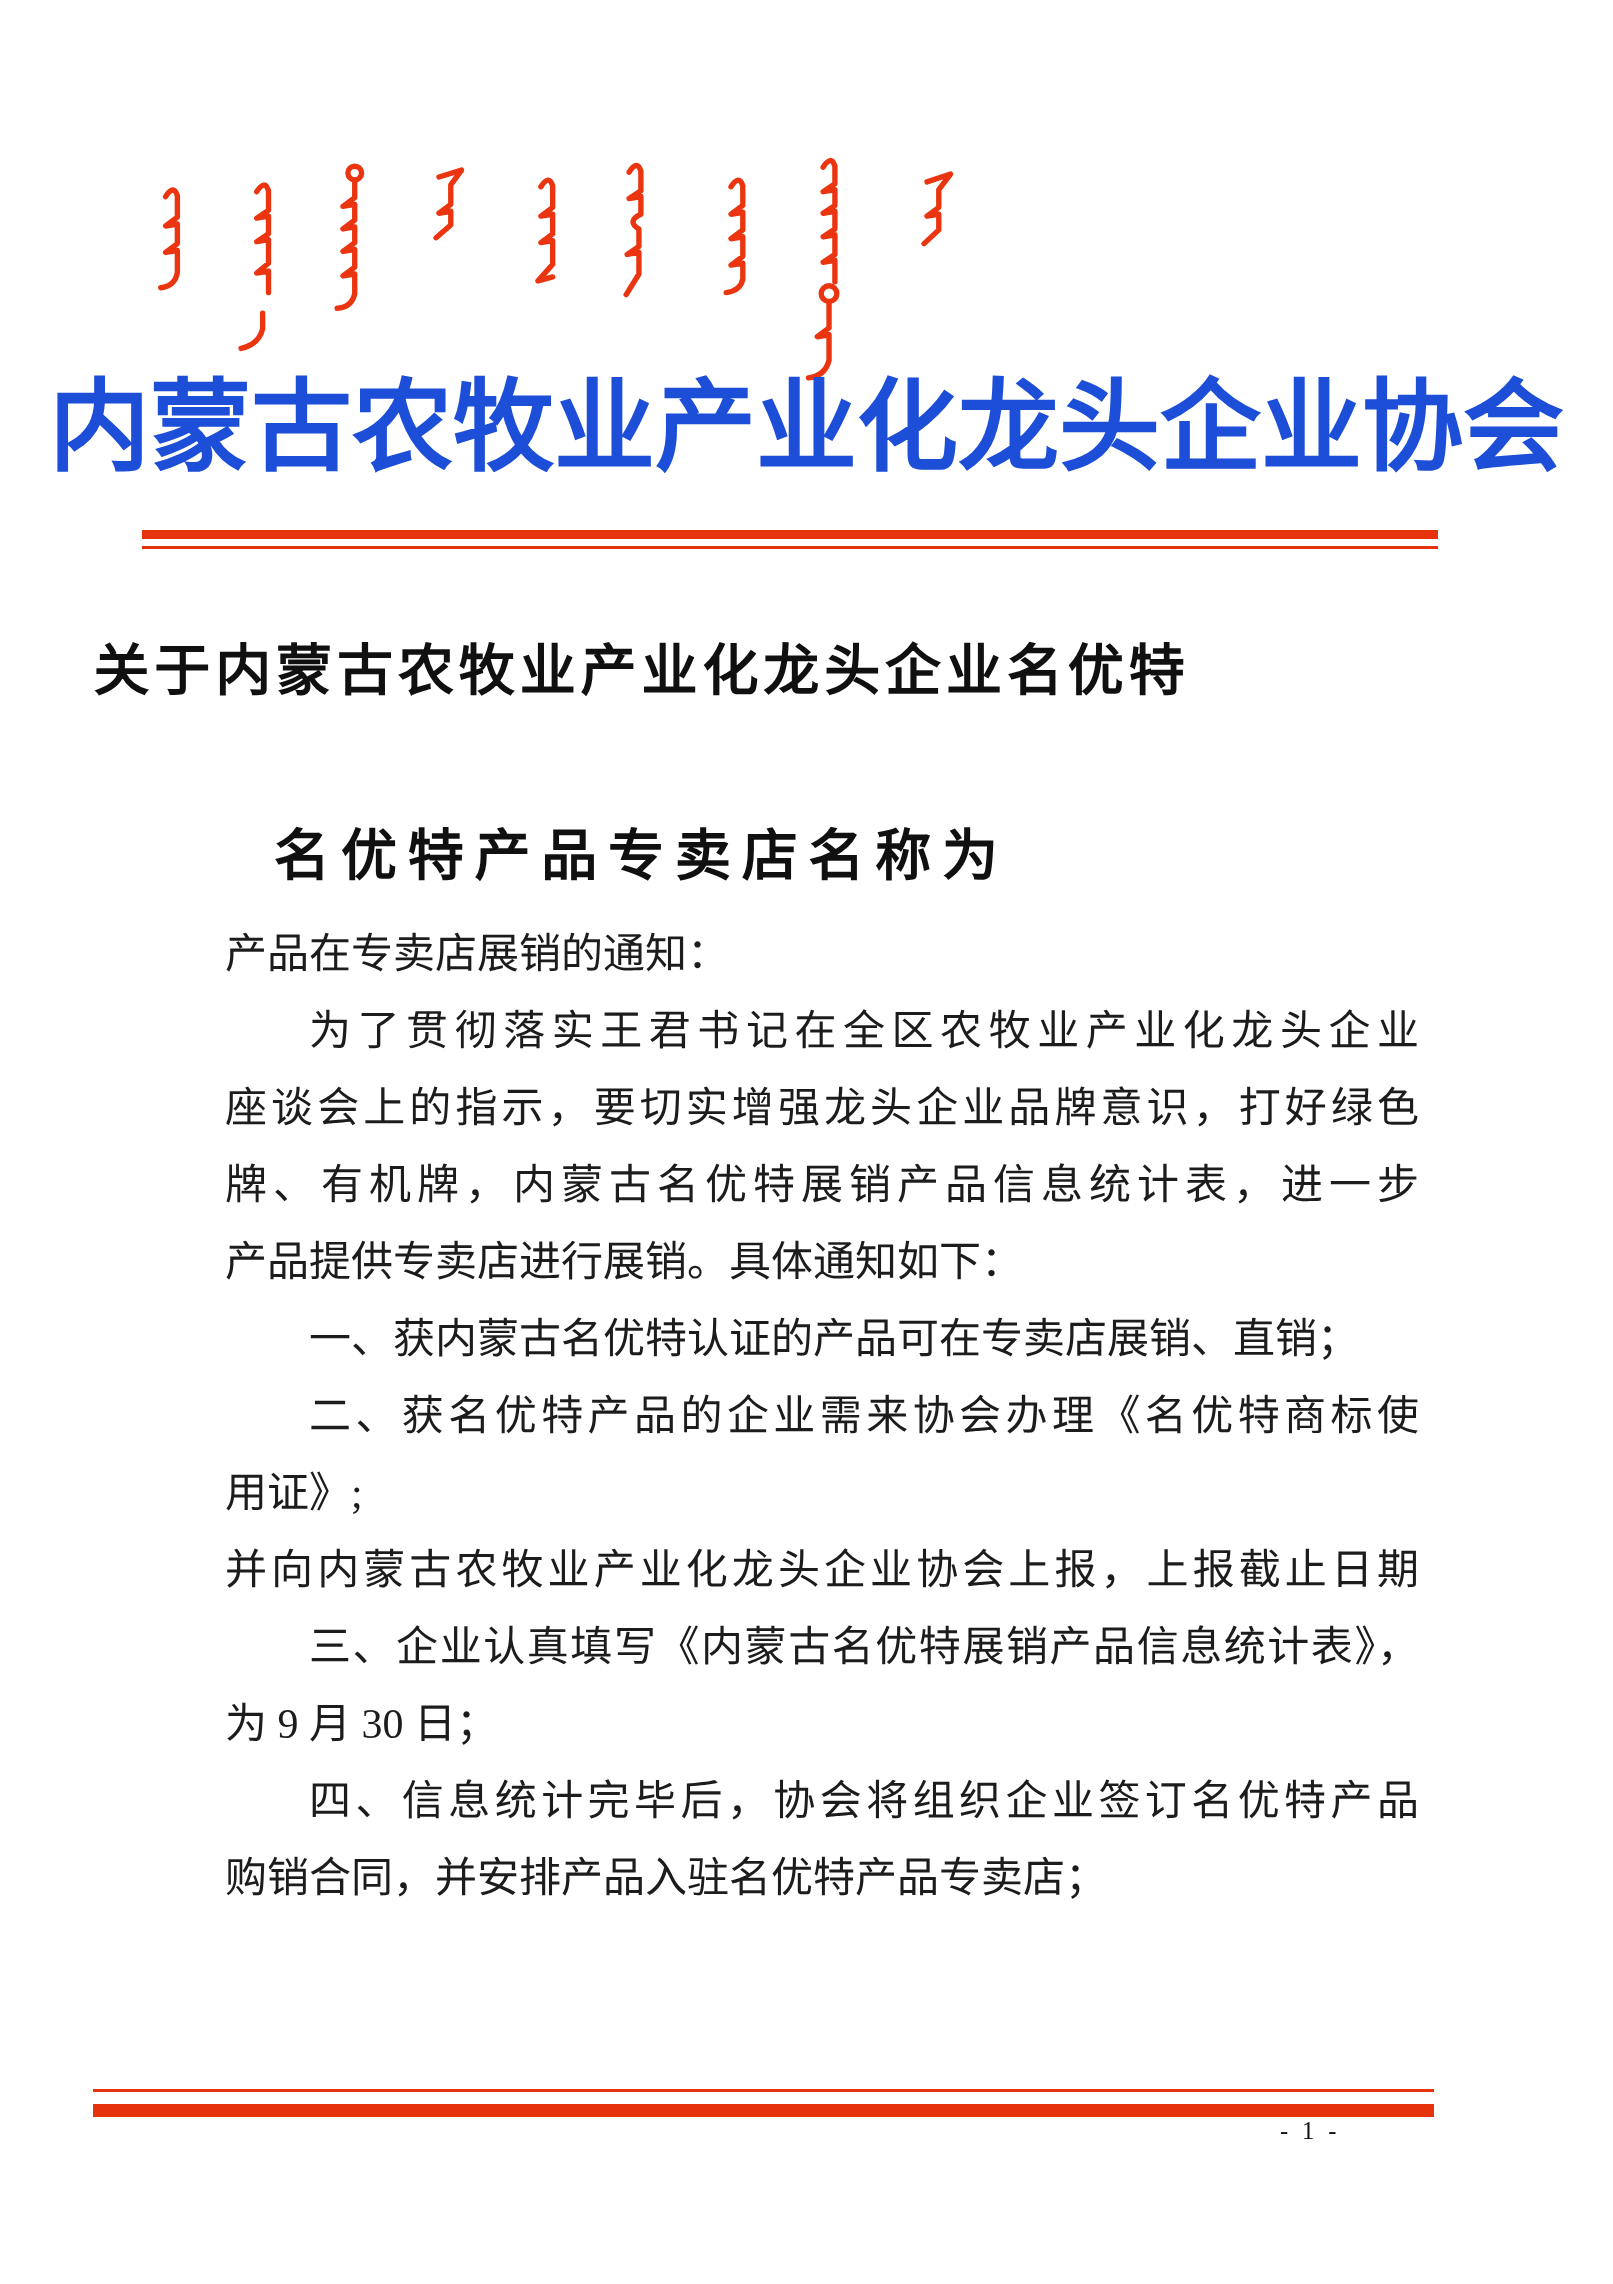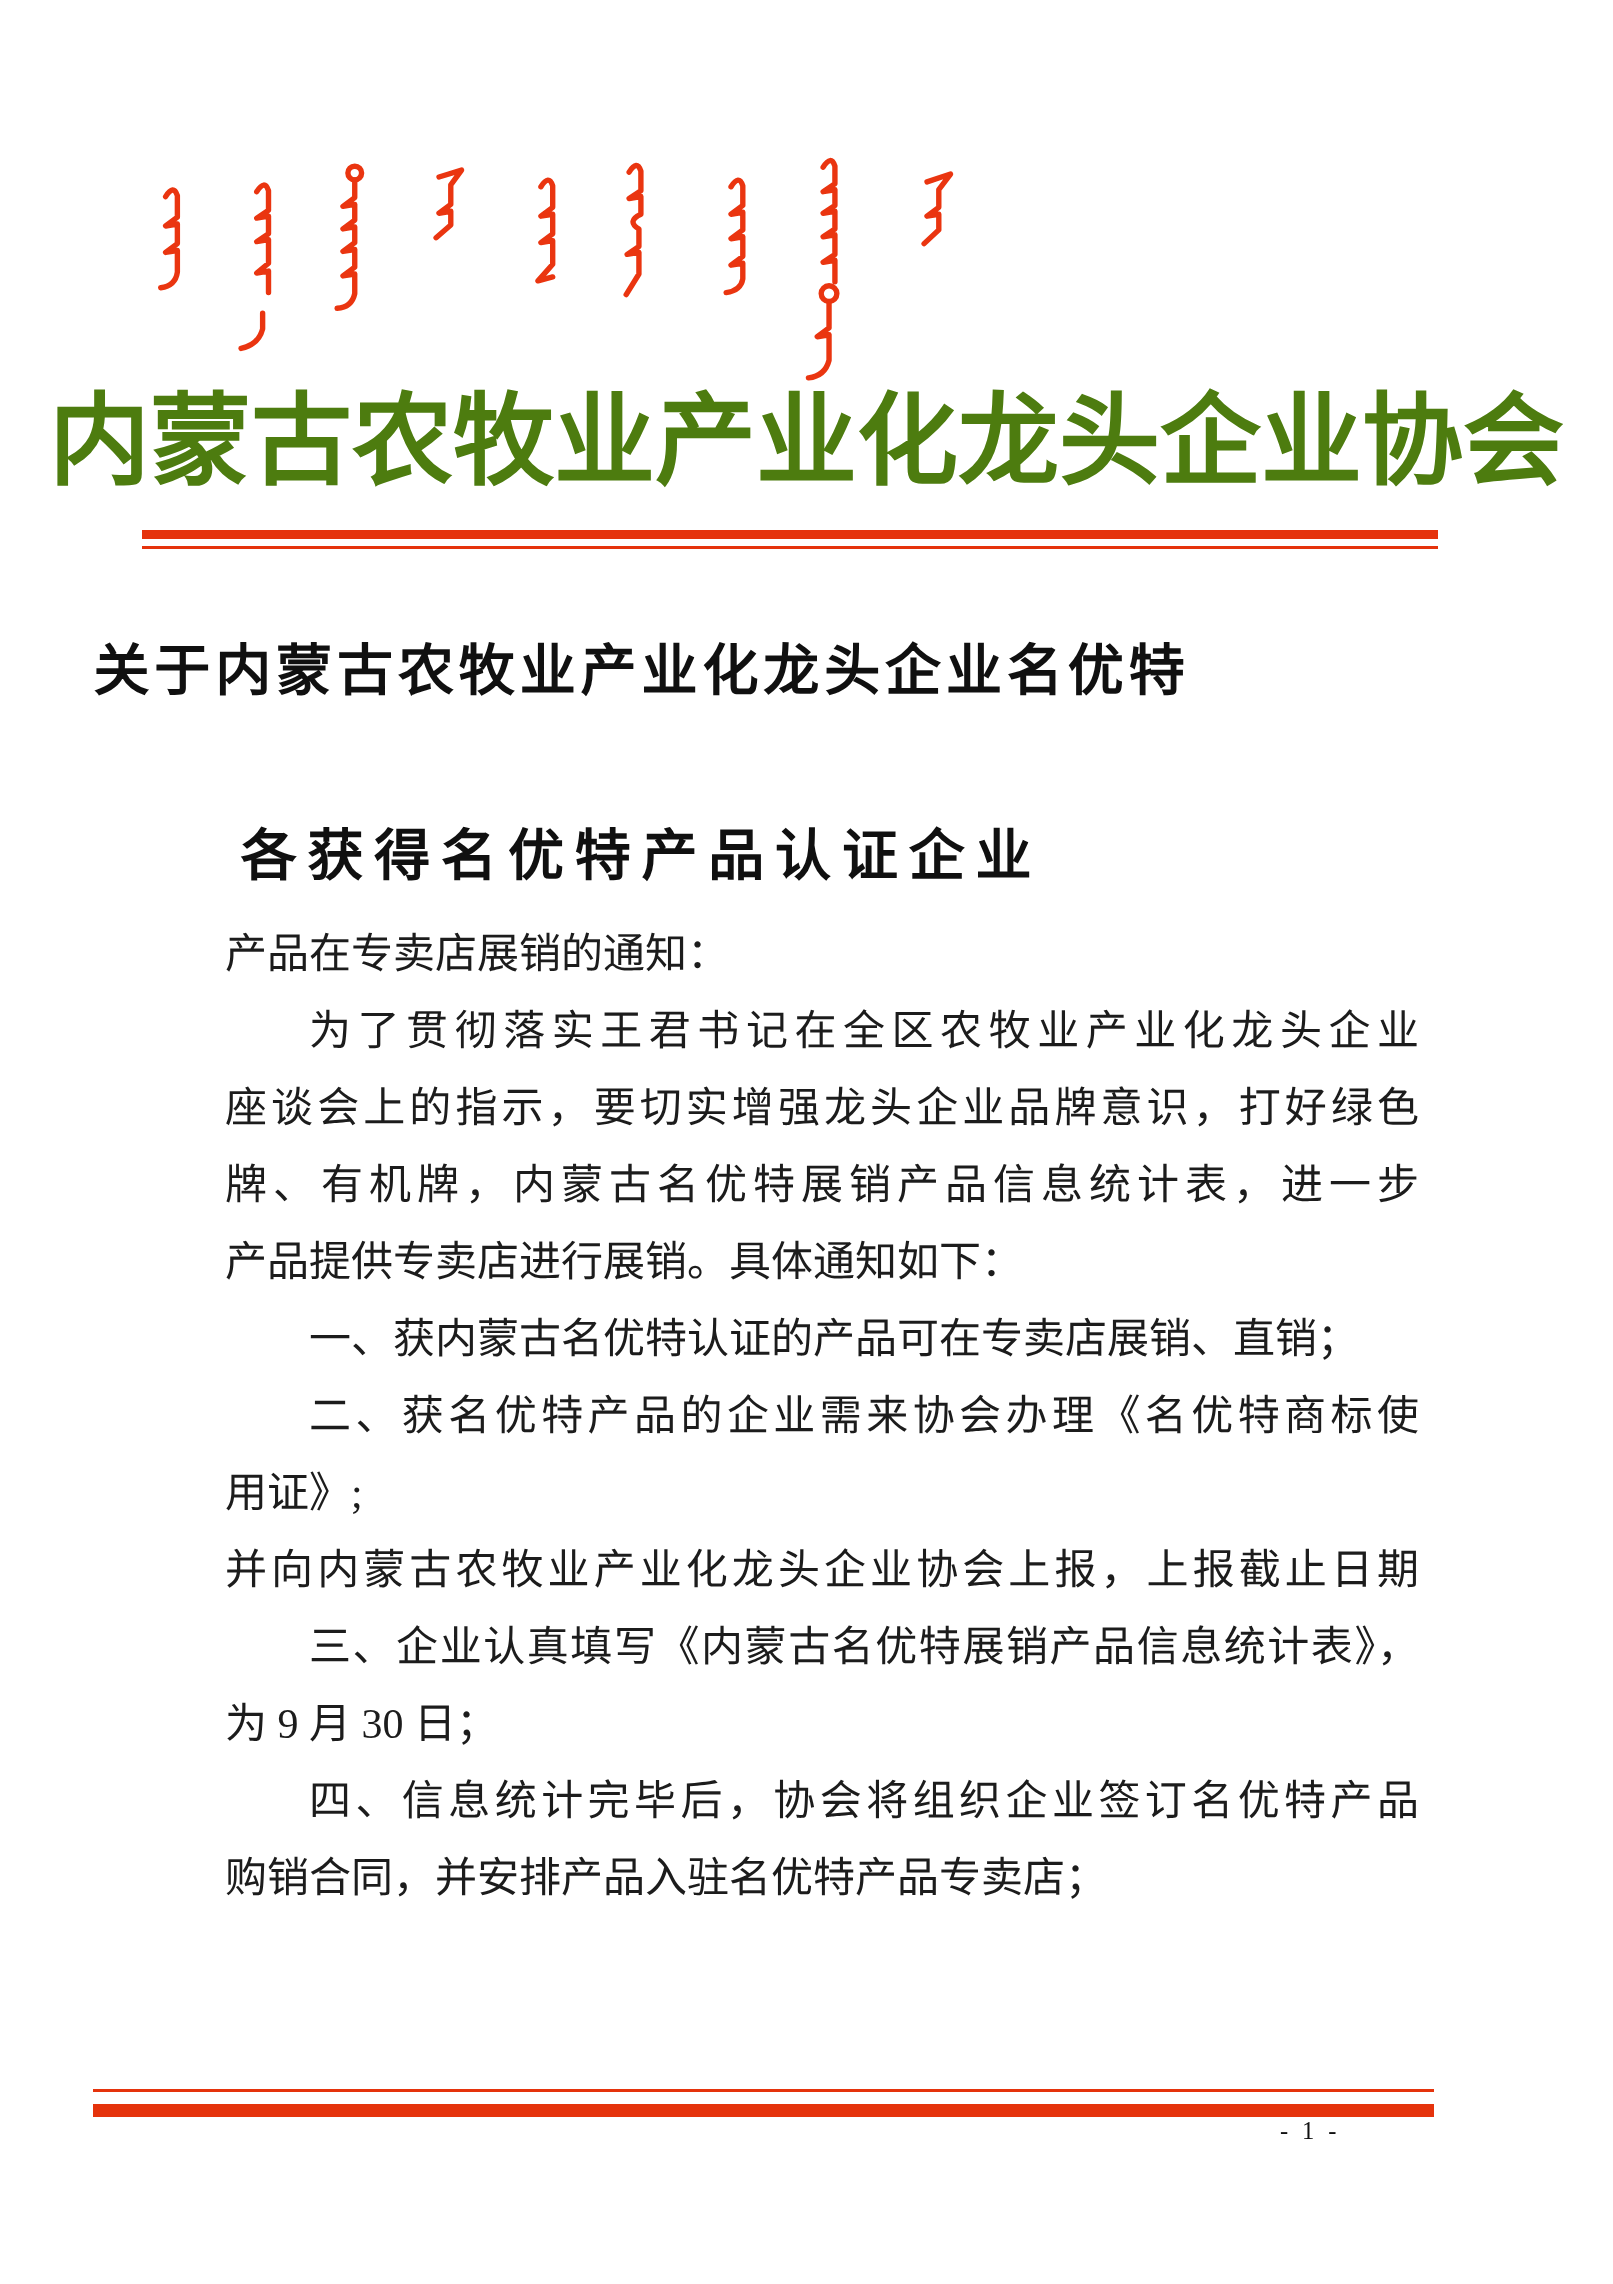--- a/index.html
+++ b/index.html
@@ -10,24 +10,24 @@
     font-family:"Liberation Serif","DejaVu Serif",serif;
     overflow:hidden;
   }
   .abs { position:absolute; }
 
   
   .mongol-svg { position:absolute; left:0; top:127px; width:1613px; height:294px; }
 
   
   .org-title {
-    position:absolute; left:0; top:379px; width:1613px;
+    position:absolute; left:0; top:365px; width:1613px;
     text-align:center;
     font-size:101px; font-weight:bold;
-    color:#4d7c0f;
+    color:#1d4ed8;
     letter-spacing:0px;
     line-height:1.25;
     white-space:nowrap;
   }
 
   
   .rule { position:absolute; background:#e5330c; }
   .rule-top-thick { left:142px; top:530px; width:1296px; height:8.8px; }
   .rule-top-thin  { left:142px; top:546px; width:1296px; height:2.9px; }
 
@@ -94,21 +94,21 @@
 
   <path d="M946 186 l24 -8 l-12 16 l0 18 l-12 9 l12 -2 l0 16 l-15 14"></path>
 </svg>
 
 <div class="org-title">内蒙古农牧业产业化龙头企业协会</div>
 
 <div class="rule rule-top-thick abs"></div>
 <div class="rule rule-top-thin abs"></div>
 
 <div class="doc-title doc-title1">关于内蒙古农牧业产业化龙头企业名优特</div>
-<div class="doc-title doc-title2">各获得名优特产品认证企业</div>
+<div class="doc-title doc-title2">名优特产品专卖店名称为</div>
 
 <div class="body-text">
     <div class="line">产品在专卖店展销的通知：</div>
     <div class="line indent justify">为了贯彻落实王君书记在全区农牧业产业化龙头企业</div>
     <div class="line justify">座谈会上的指示，要切实增强龙头企业品牌意识，打好绿色</div>
     <div class="line justify">牌、有机牌，内蒙古名优特展销产品信息统计表，进一步</div>
     <div class="line">产品提供专卖店进行展销。具体通知如下：</div>
     <div class="line indent">一、获内蒙古名优特认证的产品可在专卖店展销、直销；</div>
     <div class="line indent justify">二、获名优特产品的企业需来协会办理《名优特商标使</div>
     <div class="line">用证》;</div>

